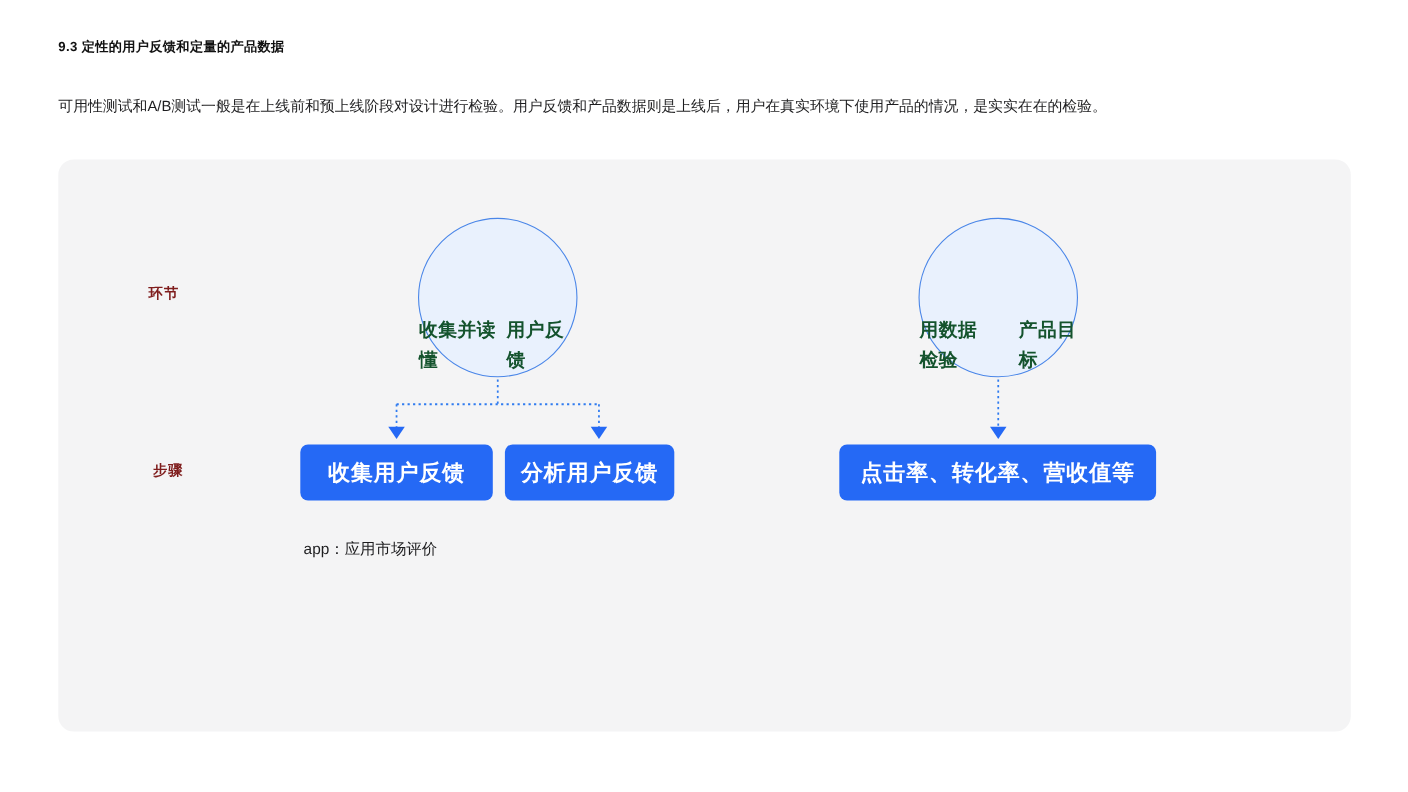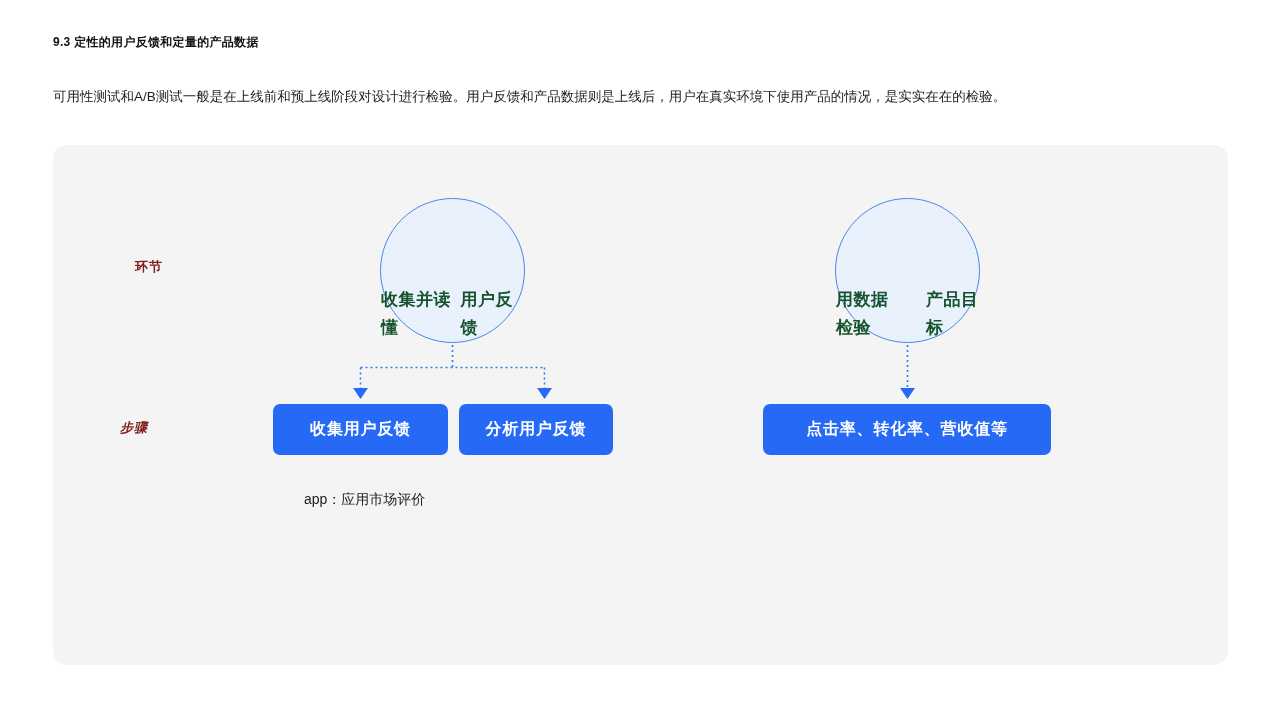--- a/index.html
+++ b/index.html
@@ -53,21 +53,21 @@
 
   
   .row-label {
     position: absolute;
     font-size: 13px;
     font-weight: bold;
     color: #7f1d1d;
     letter-spacing: 1px;
   }
   .row-label.stage { left: 135px; top: 258px; }
-  .row-label.steps { left: 120px; top: 419px; font-style: italic; }
+  .row-label.steps { left: 139px; top: 419px; }
 
   
   .circle-node {
     position: absolute;
     width: 145px;
     height: 145px;
     border-radius: 50%;
     background: #e9f1fd;
     border: 1.2px solid #4a86e8;
     box-sizing: border-box;
@@ -94,42 +94,42 @@
     pointer-events: none;
   }
 
   
   .step-box {
     position: absolute;
     height: 51px;
     border-radius: 7px;
     background: #2569f5;
     color: #ffffff;
-    font-size: 16px;
+    font-size: 20px;
     font-weight: bold;
     letter-spacing: 0.8px;
     display: flex;
     align-items: center;
     justify-content: center;
     box-sizing: border-box;
   }
   .step-box.b1 { left: 273px;  top: 404px; width: 175px; }
   .step-box.b2 { left: 459px;  top: 404px; width: 154px; }
   .step-box.b3 { left: 763px;  top: 404px; width: 288px; }
 
   
   .notes {
     position: absolute;
     left: 276px;
     top: 484px;
     font-size: 14px;
     line-height: 31px;
     color: #1d1d1f;
   }
-  .note-line { white-space: nowrap; margin-left: 28px; }
+  .note-line { white-space: nowrap; }
 </style>
 </head>
 <body>
 
 <div class="page-title">9.3 定性的用户反馈和定量的产品数据</div>
 
 <div class="intro">
   <div class="intro-line">可用性测试和A/B测试一般是在上线前和预上线阶段对设计进行检验。用户反馈和产品数据则是上线后，用户在真实环境下使用产品的情况，是实实在在的检验。</div>
 </div>
 

